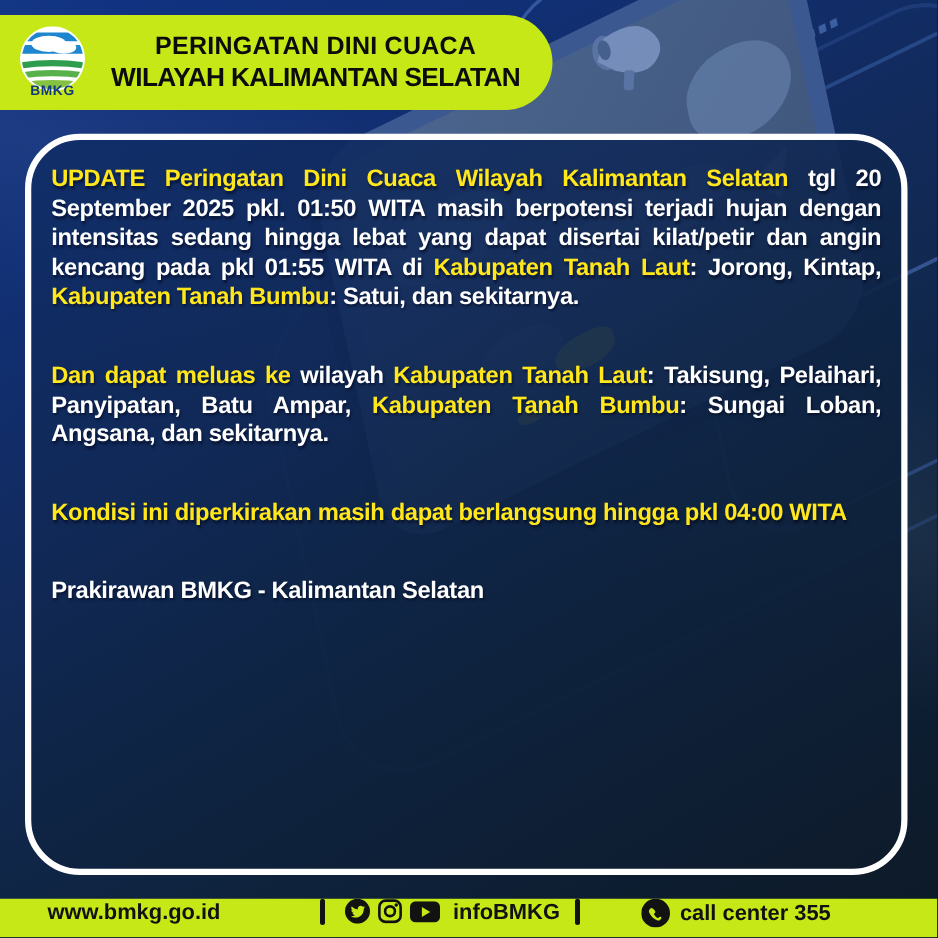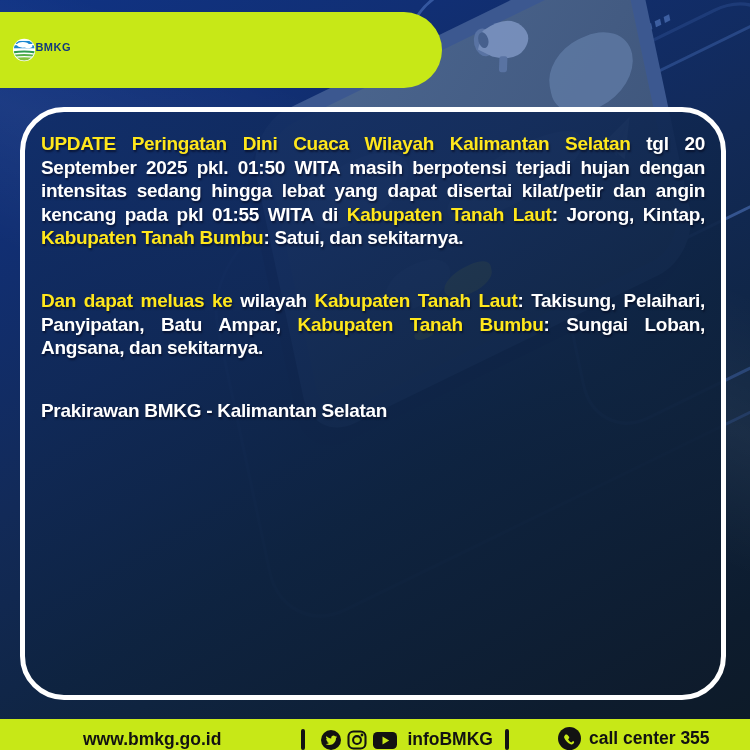--- a/index.html
+++ b/index.html
@@ -60,21 +60,21 @@
   .blob.yellow2 { left: 110px; top: 240px; width: 26px; height: 12px; background: #c9d23f; }
   .paper-plane { position: absolute; left: 330px; top: 140px; opacity: .8; }
   .megaphone { position: absolute; left: 468px; top: 12px; opacity: .85; }
 
   
   .header-banner {
     position: absolute; left: 0; top: 12px; width: 442px; height: 76px;
     background: #c7e817; border-radius: 0 38px 38px 0;
     display: flex; align-items: center; z-index: 3;
   }
-  .logo { width: 58px; margin-left: 13px; display: flex; flex-direction: row; align-items: center; flex: none; }
+  .logo { width: 58px; margin-left: 13px; display: flex; flex-direction: column; align-items: center; flex: none; }
   .logo-text {
     font-size: 11px; font-weight: 700; color: #123a7e; letter-spacing: .5px;
     margin-top: -5px; line-height: 1;
   }
   .header-titles {
     flex: 1; text-align: center; color: #0c0c0c; font-weight: 700;
     padding-right: 8px; line-height: 26px;
   }
   .title-line1 { font-size: 20px; letter-spacing: .2px; white-space: nowrap; }
   .title-line2 { font-size: 21px; letter-spacing: -0.5px; white-space: nowrap; }
@@ -93,21 +93,21 @@
   }
   .content-box p + p { margin-top: 39px; }
   .content-box p.single { text-align: left; }
   .seg-yellow { color: #ffe71c; }
   .seg-white { color: #ffffff; }
 
   
   .footer {
     position: absolute; left: 0; bottom: 0; width: 750px; height: 31px;
     background: #c7e817; z-index: 3;
-    display: flex; align-items: flex-end; padding-left: 83px;
+    display: flex; align-items: flex-start; padding-left: 38px;
     color: #121212; font-weight: 700; font-size: 17.5px;
   }
   .footer .sep { width: 4px; height: 21px; background: #121212; border-radius: 2px; flex: none; }
   .sep1 { margin-left: 80px; margin-right: 16px; }
   .sep2 { margin-left: 12px; margin-right: 49px; }
   .social-icons { display: flex; align-items: center; gap: 6px; margin-right: 10px; }
   .social-icons svg { display: block; }
   .phone-wrap { display: flex; align-items: center; gap: 8px; }
   .website { letter-spacing: 0; }
 </style>
@@ -168,25 +168,30 @@
           <rect x="0" y="15" width="52" height="7" fill="#1d86cf"></rect>
           <ellipse cx="23" cy="14" rx="14" ry="6.5" fill="#ffffff"></ellipse>
           <ellipse cx="35" cy="17" rx="10" ry="5" fill="#ffffff"></ellipse>
           <path d="M0 29 Q26 25 52 29 L52 34 Q26 30 0 34 Z" fill="#2f9d4e"></path>
           <path d="M0 37 Q26 33 52 37 L52 42 Q26 38 0 42 Z" fill="#58b14a"></path>
           <path d="M0 45 Q26 41 52 45 L52 52 L0 52 Z" fill="#83c341"></path>
         </g>
       </svg>
       <div class="logo-text">BMKG</div>
     </div>
+    <div class="header-titles">
+      <div class="title-line1">PERINGATAN DINI CUACA</div>
+      <div class="title-line2">WILAYAH KALIMANTAN SELATAN</div>
+    </div>
   </div>
 
   <div class="content-box">
     <p><span class="seg-yellow">UPDATE Peringatan Dini Cuaca Wilayah Kalimantan Selatan</span><span class="seg-white"> tgl 20 September 2025 pkl. 01:50 WITA masih berpotensi terjadi hujan dengan intensitas sedang hingga lebat yang dapat disertai kilat/petir dan angin kencang pada pkl 01:55 WITA di </span><span class="seg-yellow">Kabupaten Tanah Laut</span><span class="seg-white">: Jorong, Kintap, </span><span class="seg-yellow">Kabupaten Tanah Bumbu</span><span class="seg-white">: Satui, dan sekitarnya.</span></p>
     <p><span class="seg-yellow">Dan dapat meluas ke </span><span class="seg-white">wilayah </span><span class="seg-yellow">Kabupaten Tanah Laut</span><span class="seg-white">: Takisung, Pelaihari, Panyipatan, Batu Ampar, </span><span class="seg-yellow">Kabupaten Tanah Bumbu</span><span class="seg-white">: Sungai Loban, Angsana, dan sekitarnya.</span></p>
+    <p class="single"><span class="seg-yellow">Kondisi ini diperkirakan masih dapat berlangsung hingga pkl 04:00 WITA</span></p>
     <p class="single"><span class="seg-white">Prakirawan BMKG - Kalimantan Selatan</span></p>
   </div>
 
   <div class="footer">
     <span class="website">www.bmkg.go.id</span>
     <span class="sep sep1"></span>
     <span class="social-icons">
       <svg width="20" height="20" viewBox="0 0 24 24">
         <circle cx="12" cy="12" r="12" fill="#121212"></circle>
         <path fill="#c7e817" d="M19.3 8.1c-.5.2-1 .4-1.6.5.6-.4 1-.9 1.2-1.6-.5.3-1.1.6-1.8.7a2.8 2.8 0 0 0-4.9 1.9c0 .2 0 .4.1.6-2.3-.1-4.4-1.2-5.8-3a2.8 2.8 0 0 0 .9 3.8c-.5 0-.9-.1-1.3-.3v.1c0 1.4 1 2.5 2.3 2.8-.2.1-.5.1-.8.1l-.5-.1c.4 1.1 1.4 1.9 2.6 2a5.7 5.7 0 0 1-3.5 1.2h-.7c1.3.8 2.8 1.3 4.4 1.3 5.2 0 8.1-4.3 8.1-8.1v-.4c.6-.4 1-.9 1.3-1.5z"></path>

